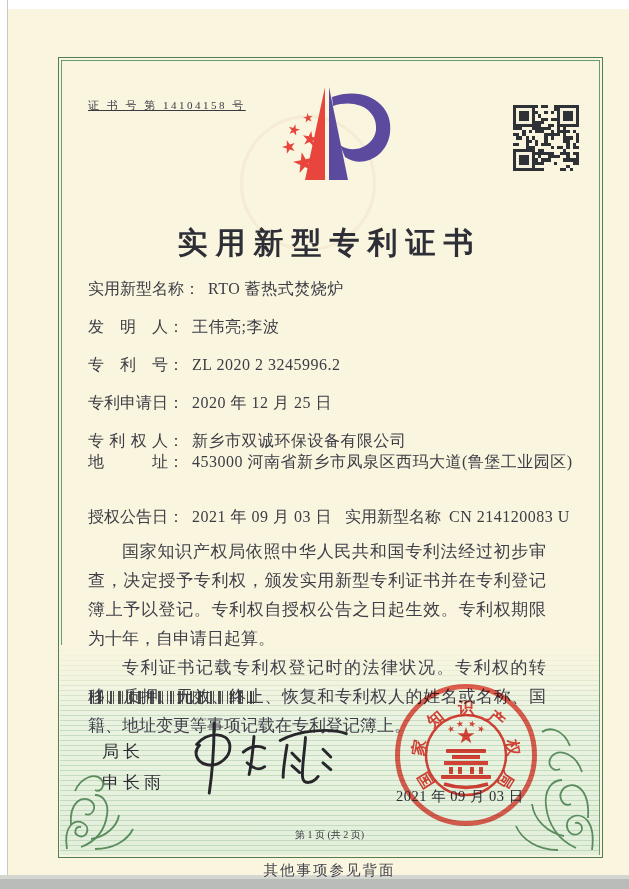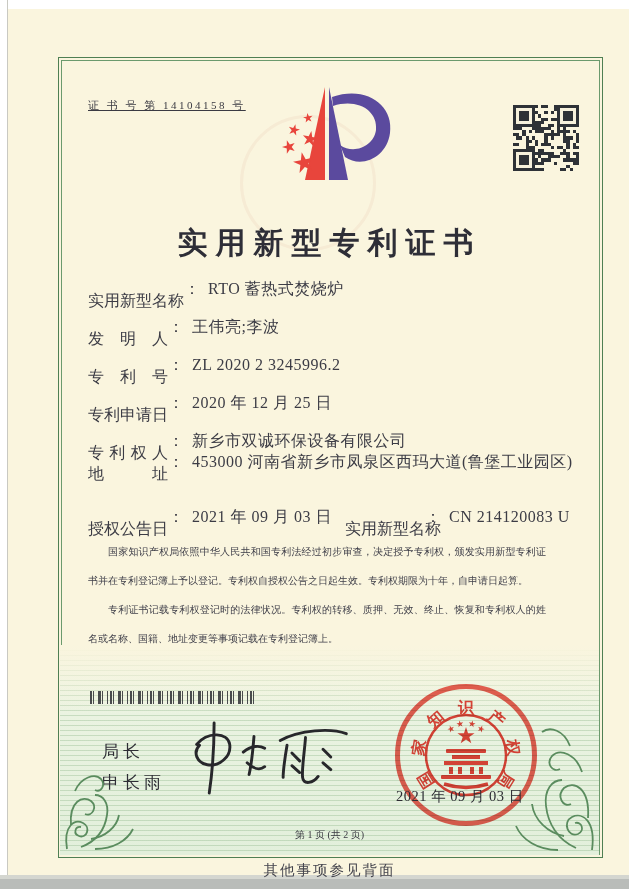--- a/index.html
+++ b/index.html
@@ -27,27 +27,27 @@
 
   .cert-no{position:absolute;left:88px;top:98px;font-size:11px;letter-spacing:2.5px;color:#3a3a42;text-decoration:underline;}
 
   .logo{position:absolute;left:248px;top:83px;width:155px;height:110px;}
   .qr{position:absolute;left:513px;top:105px;width:66px;height:66px;}
 
   .title{position:absolute;left:58px;top:194px;width:543px;text-align:center;
      font-size:30px;font-weight:700;letter-spacing:8px;color:#2e2e37;margin-top:29px;}
 
   .field{position:absolute;left:88px;font-size:16px;color:#3c3c45;white-space:nowrap;}
-  .flabel{display:inline-block;width:80px;text-align:justify;text-align-last:justify;vertical-align:top;margin-top:12px;}
+  .flabel{display:inline-block;width:80px;text-align:justify;text-align-last:justify;vertical-align:top;}
   .flabel.w6{width:96px;}
   .colon{display:inline-block;margin-right:8px;}
   .fvalue{letter-spacing:.5px;}
   .field2{position:absolute;left:345px;font-size:16px;color:#3c3c45;white-space:nowrap;}
 
-  .body-text{position:absolute;left:88px;top:537px;width:458px;font-size:10px;line-height:29px;
+  .body-text{position:absolute;left:88px;top:537px;width:458px;font-size:17px;line-height:29px;
      color:#3f3f49;text-align:justify;}
   .body-text p{margin:0;text-indent:2em;}
 
   .barcode{position:absolute;left:90px;top:691px;width:167px;height:13px;opacity:.88;
      background:repeating-linear-gradient(90deg,#34363a 0 2px,transparent 2px 3px,#34363a 3px 4px,
        transparent 4px 8px,#34363a 8px 11px,transparent 11px 12px,#34363a 12px 13px,transparent 13px 17px,
        #34363a 17px 18px,transparent 18px 20px);}
 
   .officer{position:absolute;left:102px;top:736px;font-size:17px;color:#2e2e35;letter-spacing:4px;
      font-family:Liberation Sans, sans-serif;line-height:31px;}

